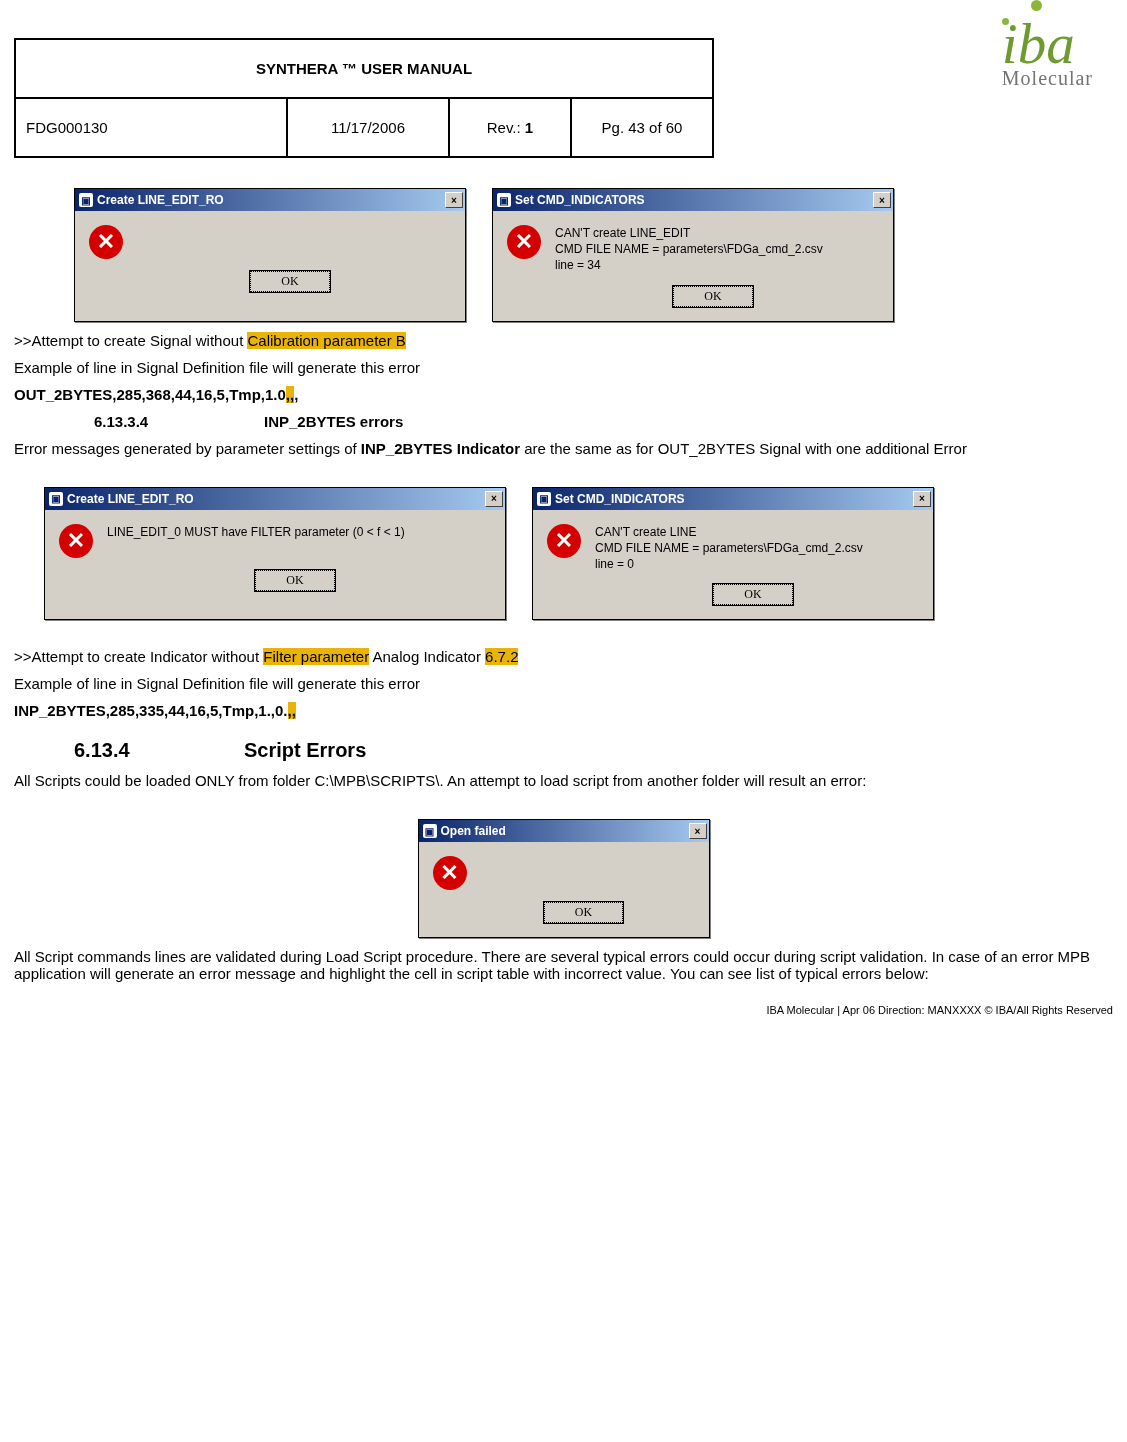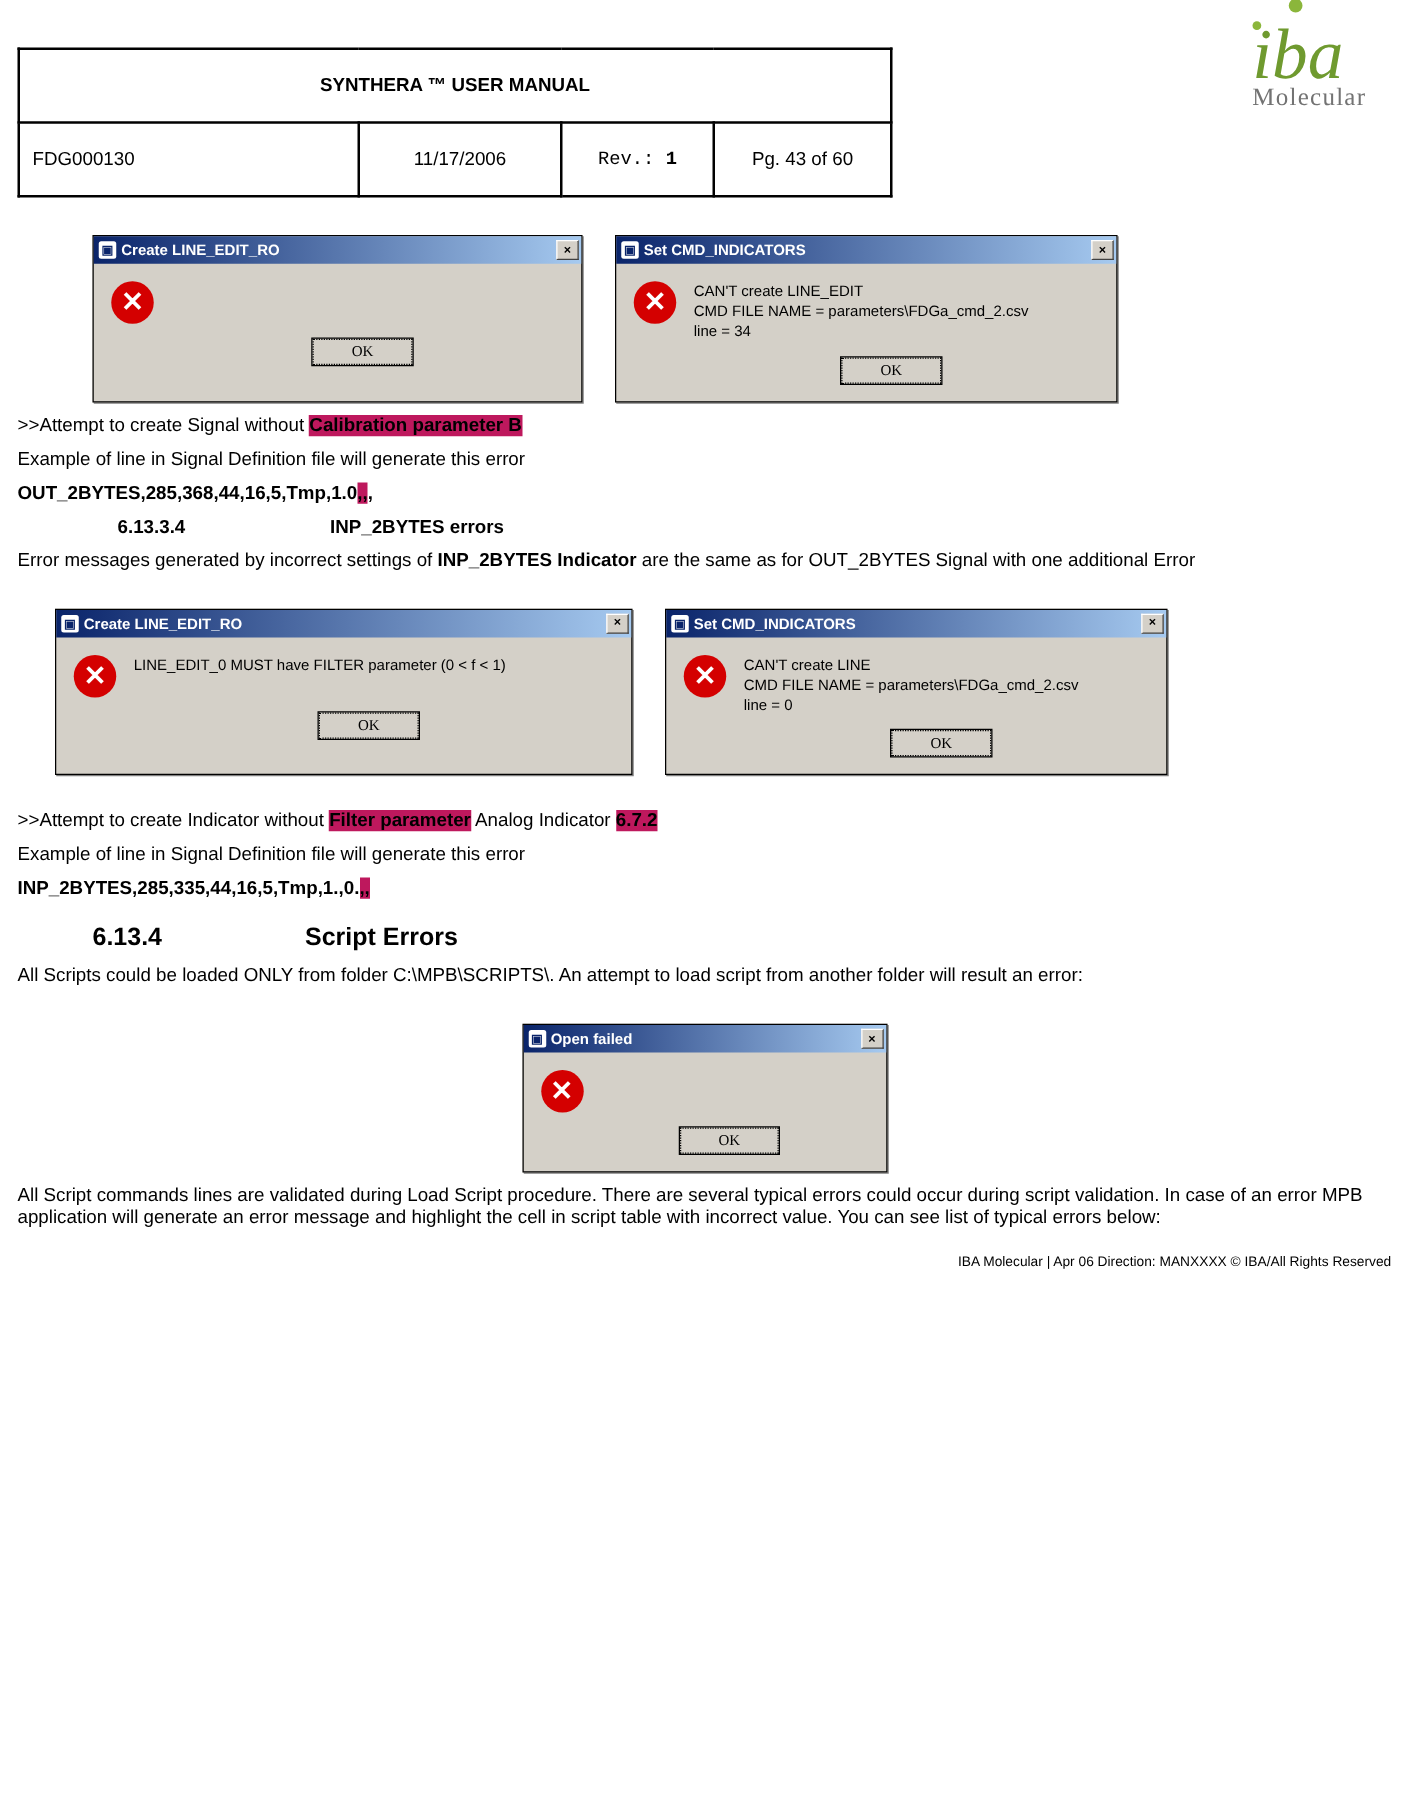--- a/index.html
+++ b/index.html
@@ -88,21 +88,21 @@
     background:#d4d0c8;
     border:1px dotted #000;
     outline:1px solid #000;
     padding: 2px 30px;
     font-family: Tahoma;
     font-size:12px;
     cursor:pointer;
   }
 
   p { margin: 10px 0; }
-  .hl { background: #be185d; font-weight: bold; }
+  .hl { background: #eab308; }
   .sec-num { display:inline-block; width: 170px; }
   .footer {
     position: relative;
     margin-top: 22px;
     text-align: right;
     font-size: 11px;
     color: #000;
   }
 </style>
 </head>
@@ -110,21 +110,21 @@
 
 <div class="header-row">
   <table class="header-table">
     <tbody>
         <tr>
       <td colspan="4" class="header-title" style="width:640px;">SYNTHERA ™ USER MANUAL</td>
     </tr>
     <tr>
       <td style="width:250px; text-align:left;">FDG000130</td>
       <td style="width:140px;">11/17/2006</td>
-      <td style="width:100px;font-family:Liberation Mono, monospace;"><span>Rev.: </span><b>1</b></td>
+      <td style="width:100px;"><span>Rev.: </span><b>1</b></td>
       <td style="width:120px;">Pg. 43 of 60</td>
     </tr>
   </tbody>
     </table>
   <div class="logo">
     <div class="dots">
       <span class="dot" style="width:7px;height:7px;"></span>
       <span class="dot" style="width:11px;height:11px; margin-left:18px; position:relative; top:-14px;"></span>
     </div>
     <div class="logo-main">iba</div>
@@ -165,21 +165,21 @@
   <span>&gt;&gt;Attempt to create Signal without </span><span class="hl">Calibration parameter B</span>
 </p>
 <p>Example of line in Signal Definition file will generate this error</p>
 <p>
   <b>OUT_2BYTES,285,368,44,16,5,Tmp,1.0</b><b class="hl">,,</b><b>,</b>
 </p>
 <p style="margin-left:80px;">
   <b><span class="sec-num">6.13.3.4</span><span>INP_2BYTES errors</span></b>
 </p>
 <p>
-  <span>Error messages generated by incorrect settings of </span><b>INP_2BYTES Indicator</b><span> are the same as for OUT_2BYTES Signal with one additional Error</span>
+  <span>Error messages generated by parameter settings of </span><b>INP_2BYTES Indicator</b><span> are the same as for OUT_2BYTES Signal with one additional Error</span>
 </p>
 
 <div class="dialog-row" style="margin-left:30px;">
   <div class="dialog" style="width:460px;">
     <div class="titlebar">
       <span class="sys-icon">▣</span>
       <span>Create LINE_EDIT_RO</span>
       <span class="close-btn">×</span>
     </div>
     <div class="dlg-body">

